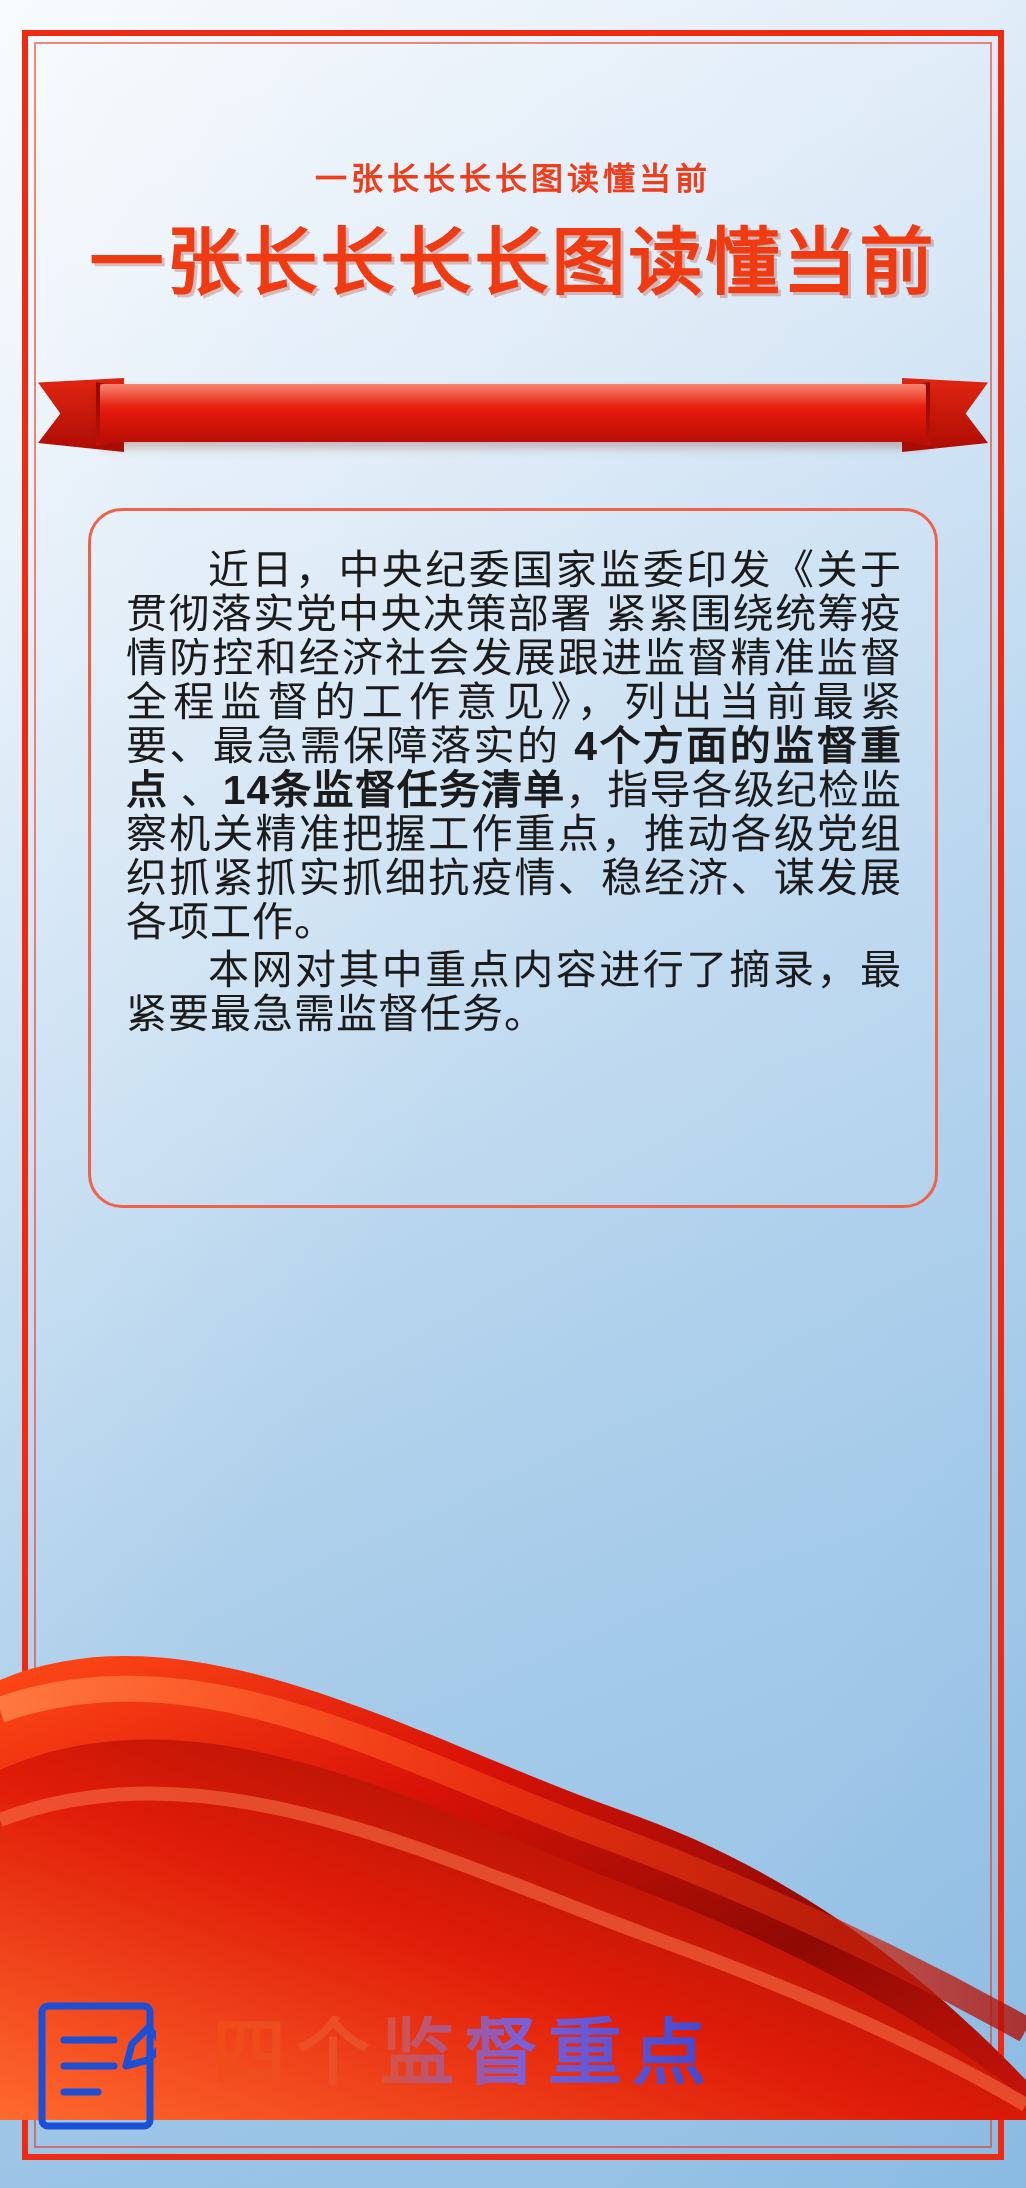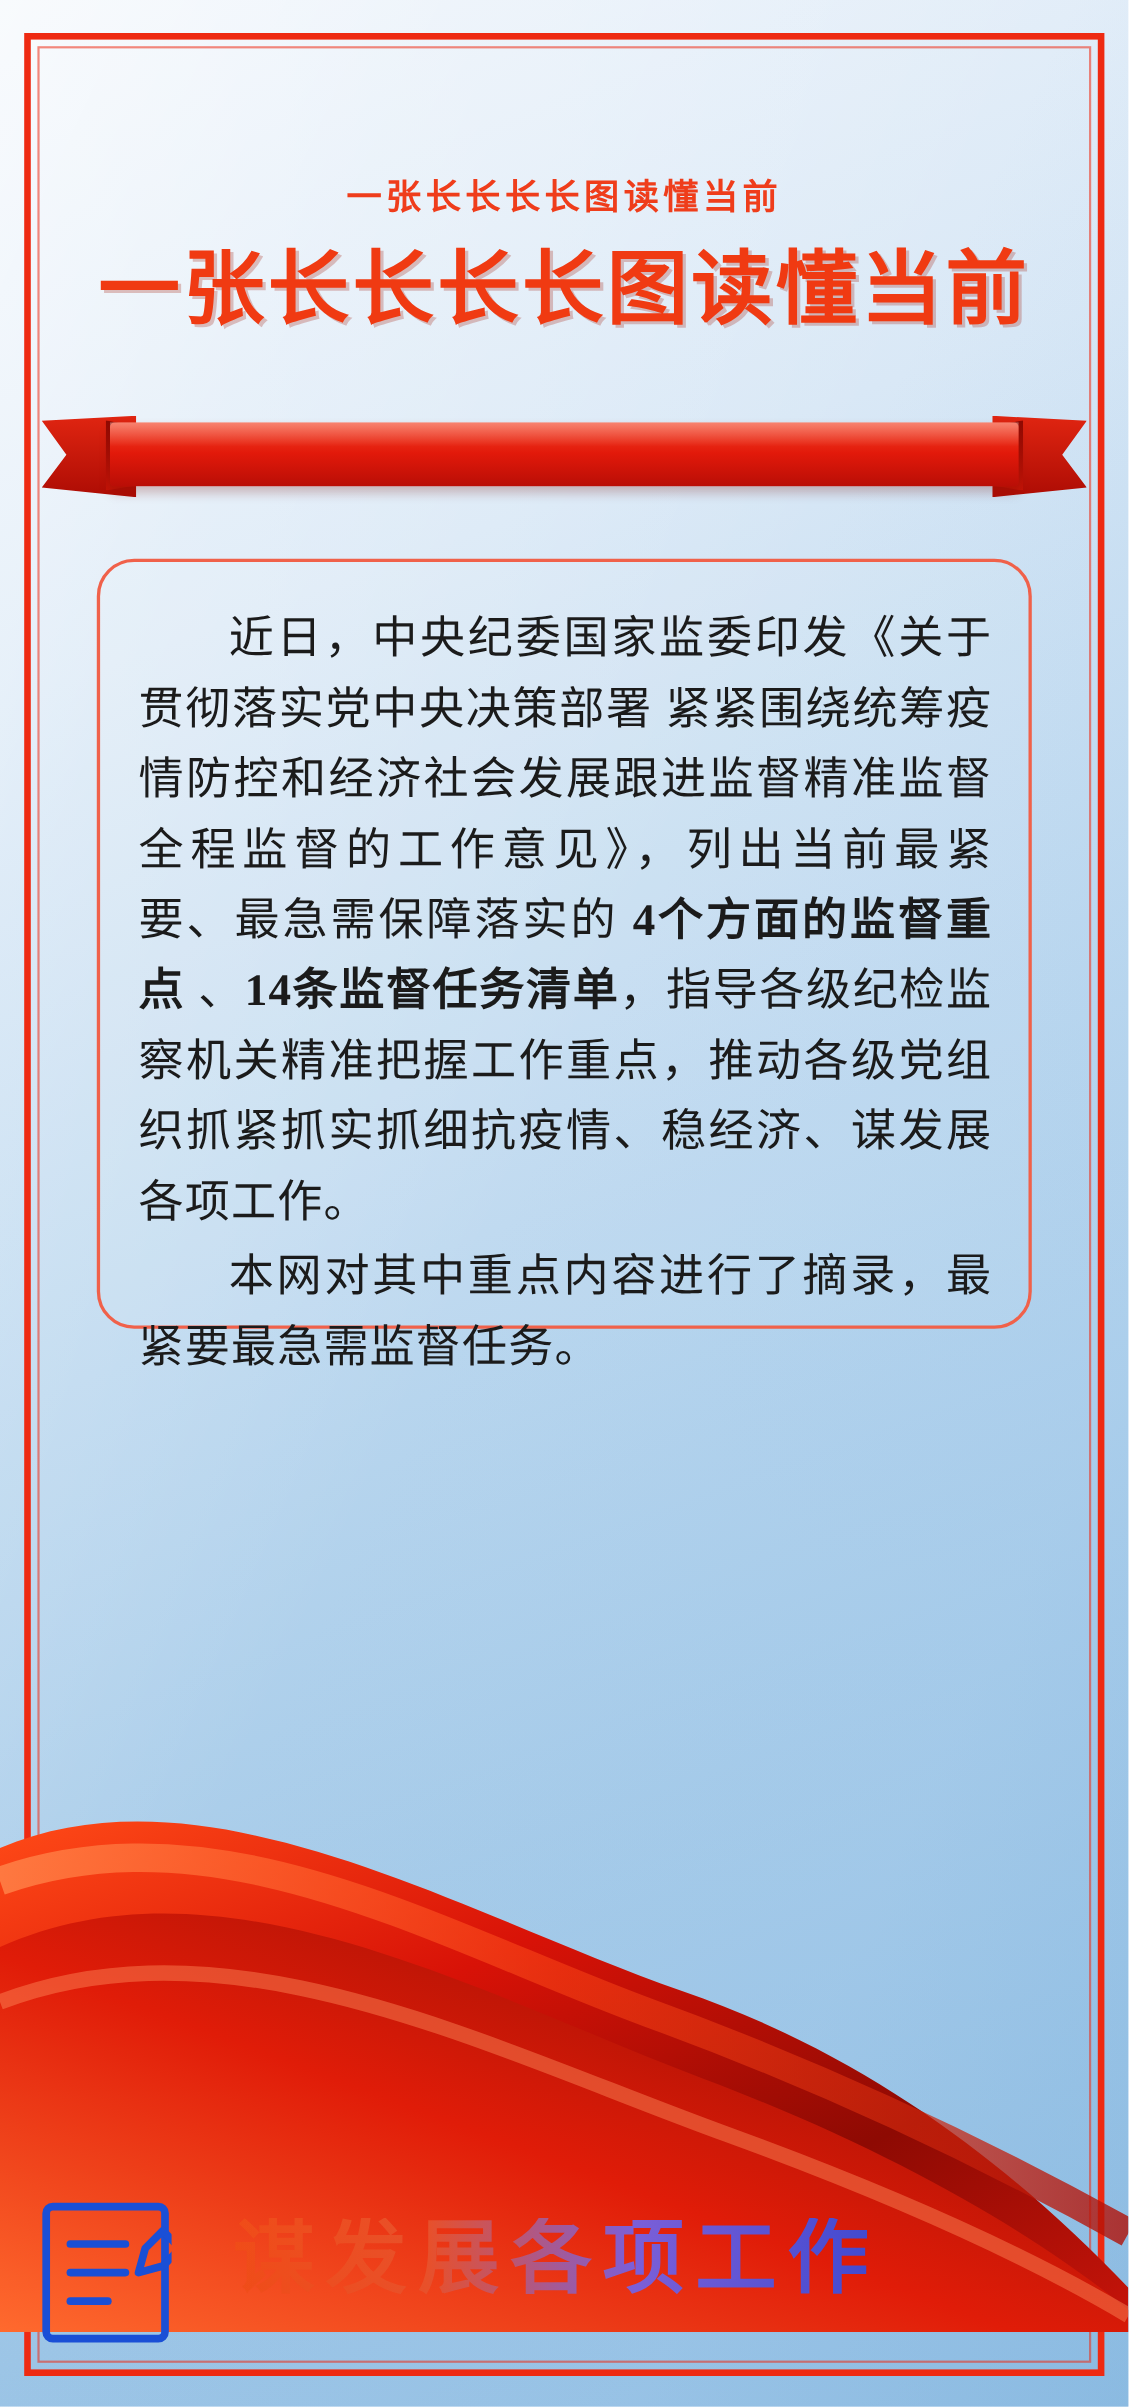--- a/index.html
+++ b/index.html
@@ -145,24 +145,24 @@
     border-radius: 34px;
     box-sizing: border-box;
     background: rgba(255,255,255,0.07);
   }
   .body-text {
     position: absolute;
     left: 126px;
     top: 548px;
     width: 776px;
     font-size: 41px;
-    line-height: 64px;
+    line-height: 44px;
     letter-spacing: 1px;
     color: #1b1b1b;
-    font-family: Liberation Serif, serif;
+    font-family: Liberation Sans, sans-serif;
     text-align: justify;
   }
   .body-text p { margin: 0 0 4px 0; text-indent: 82px; }
   .body-text b { font-weight: 800; }
 
   
   .silk {
     position: absolute;
     left: 0;
     top: 1560px;
@@ -256,16 +256,16 @@
   </svg>
 
   <div class="bottom-row">
     <svg class="doc-icon" viewBox="0 0 120 132">
       <rect x="6" y="6" width="108" height="120" rx="6" fill="none" stroke="#1a4fd6" stroke-width="7"></rect>
       <line x1="28" y1="40" x2="78" y2="40" stroke="#1a4fd6" stroke-width="7" stroke-linecap="round"></line>
       <line x1="28" y1="66" x2="78" y2="66" stroke="#1a4fd6" stroke-width="7" stroke-linecap="round"></line>
       <line x1="28" y1="92" x2="62" y2="92" stroke="#1a4fd6" stroke-width="7" stroke-linecap="round"></line>
       <path d="M112 28 L96 44 L90 66 L112 60 L128 44 Z" fill="none" stroke="#1a4fd6" stroke-width="7" stroke-linejoin="round"></path>
     </svg>
-    <div class="section-title">谋发展各项工作</div>
+    <div class="section-title">四个监督重点</div>
   </div>
 
 </div>
 
 </body></html>

